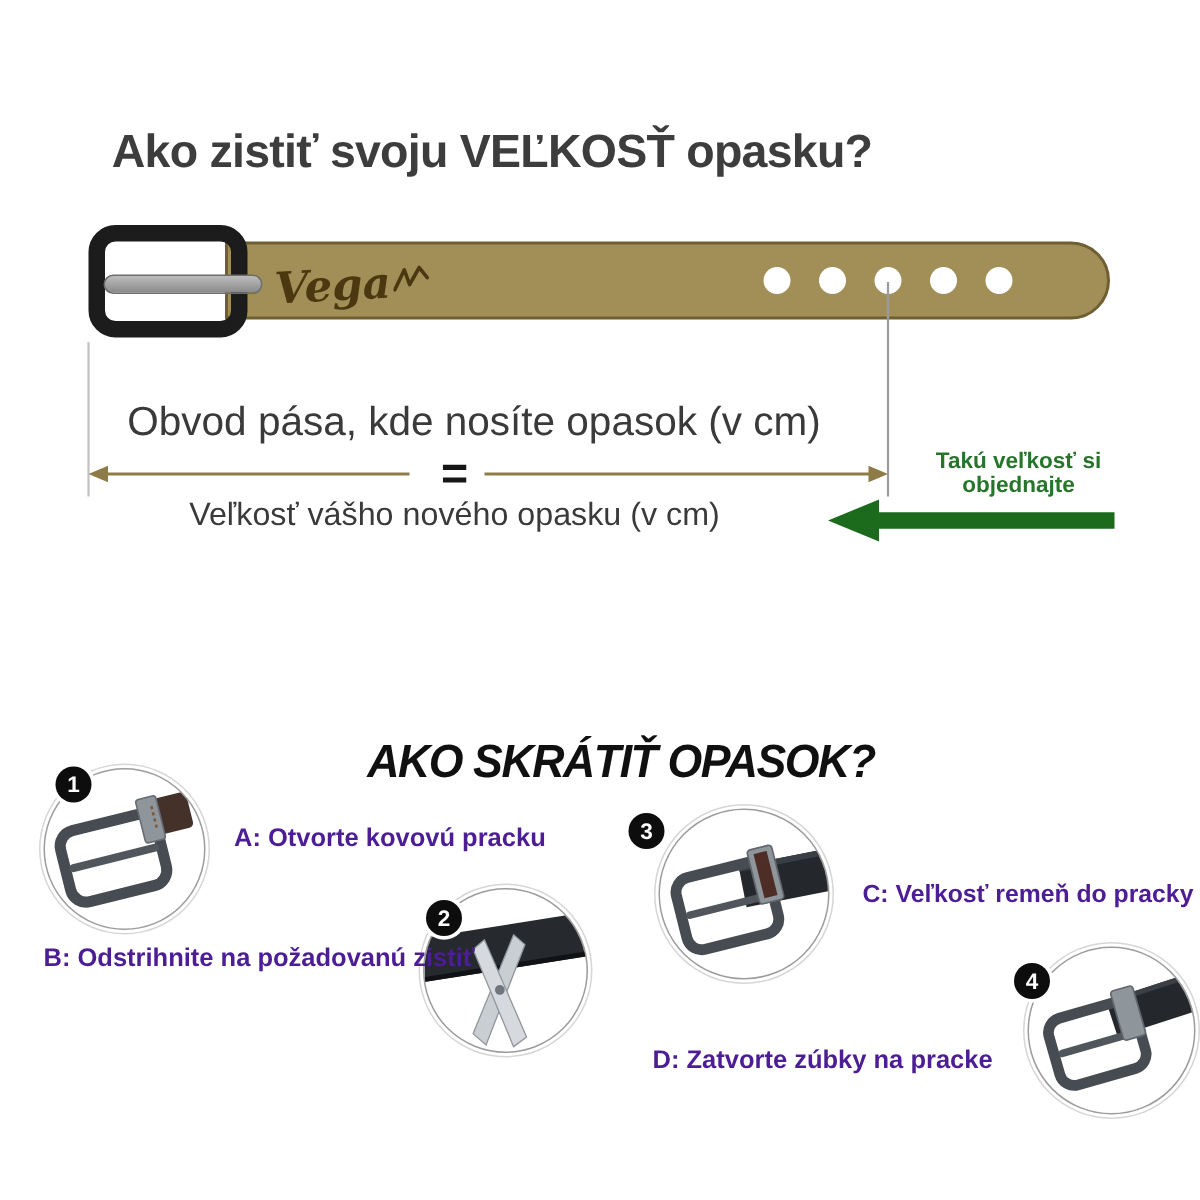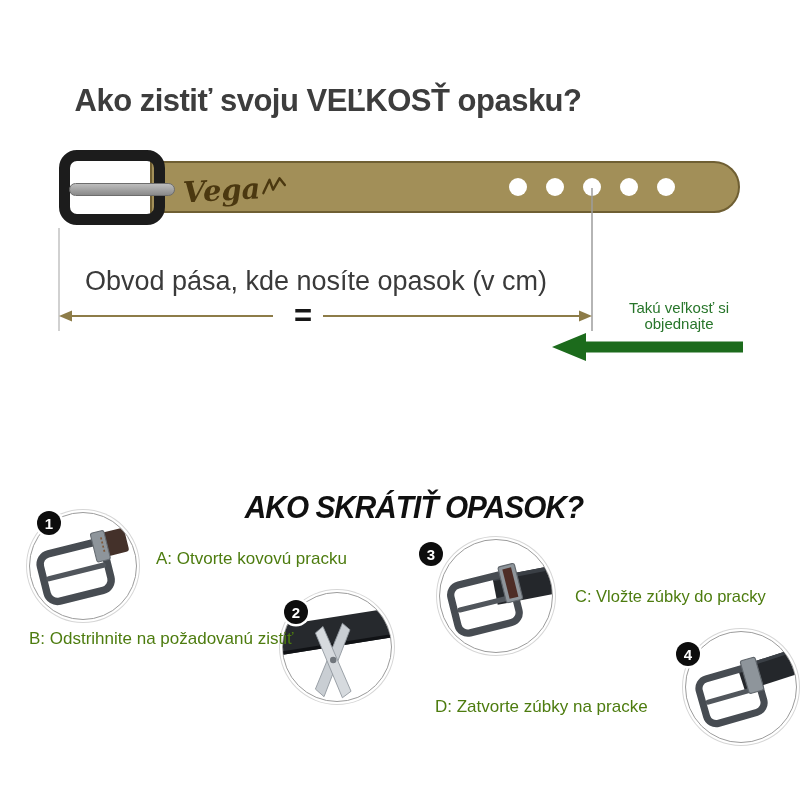--- a/index.html
+++ b/index.html
@@ -21,39 +21,39 @@
         transform:rotate(-3deg);display:flex;align-items:center;gap:2px;}
   .hole{width:18px;height:18px;border-radius:50%;background:#ffffff;z-index:2;}
   .svg-overlay{left:0;top:0;z-index:4;pointer-events:none;}
   .waist-label{left:66px;top:266px;width:500px;text-align:center;
                font-size:27px;color:#3a3a3a;z-index:5;}
   .equals{left:287px;top:298px;width:32px;text-align:center;
           font-size:31px;font-weight:800;color:#161616;z-index:5;}
   .size-label{left:53px;top:331px;width:500px;text-align:center;
               font-size:21.5px;color:#3a3a3a;z-index:5;}
   .order-note{left:616px;top:300px;width:126px;text-align:center;
-              font-size:15px;font-weight:normal;color:#27752a;line-height:16px;z-index:5;}
+              font-size:15px;font-weight:bold;color:#27752a;line-height:16px;z-index:5;}
 
   
   .title2{left:114px;top:464px;width:600px;text-align:center;font-size:31px;
           font-weight:bold;font-style:italic;color:#101010;letter-spacing:-1px;
           transform:scaleX(.96);}
   .step-circle{border-radius:50%;background:#fff;border:1px solid #9c9c9c;
                box-shadow:0 0 0 2px #fff,0 0 0 3px #d6d6d6;overflow:hidden;z-index:1;}
   .step-circle svg{display:block;width:100%;height:100%;}
   .c1{left:29px;top:512px;width:106px;height:106px;}
   .c2{left:282px;top:592px;width:108px;height:108px;}
   .c3{left:439px;top:539px;width:112px;height:112px;}
   .c4{left:685px;top:631px;width:110px;height:110px;}
   .badge{width:24px;height:24px;border-radius:50%;background:#0d0d0d;color:#fff;
          font-size:15px;font-weight:bold;display:flex;align-items:center;justify-content:center;
          box-shadow:0 0 0 2.5px #fff;z-index:3;}
   .b1{left:37px;top:511px;} .b2{left:284px;top:600px;}
   .b3{left:419px;top:542px;} .b4{left:676px;top:642px;}
-  .instr{font-size:17px;font-weight:normal;color:#4d7c0f;white-space:nowrap;z-index:2;}
+  .instr{font-size:17px;font-weight:bold;color:#4c1d95;white-space:nowrap;z-index:2;}
   .ia{left:156px;top:549px;} .ib{left:29px;top:629px;}
   .ic{left:575px;top:587px;font-size:16.5px;} .id{left:435px;top:685px;margin-top:12px;}
 </style>
 </head>
 <body>
 
 <div class="canvas">
 
   <h1 class="abs title1">Ako zistiť svoju VEĽKOSŤ opasku?</h1>
 
@@ -81,20 +81,21 @@
       <line x1="70" y1="316" x2="273" y2="316" stroke="#8d7c48" stroke-width="2"></line>
       <line x1="323" y1="316" x2="581" y2="316" stroke="#8d7c48" stroke-width="2"></line>
       <polygon points="59,316 72,310.5 72,321.5" fill="#8d7c48"></polygon>
       <polygon points="592,316 579,310.5 579,321.5" fill="#8d7c48"></polygon>
     </g>
     <polygon points="552,347 586,333 586,341.5 743,341.5 743,352.5 586,352.5 586,361" fill="#1c6b1c"></polygon>
   </svg>
 
   <div class="abs waist-label">Obvod pása, kde nosíte opasok (v cm)</div>
   <div class="abs equals">=</div>
+  <div class="abs size-label">Veľkosť vášho nového opasku (v cm)</div>
   <div class="abs order-note">Takú veľkosť si objednajte</div>
 
   <h2 class="abs title2">AKO SKRÁTIŤ OPASOK?</h2>
 
   <div class="abs step-circle c1">
     <svg viewBox="0 0 100 100">
       <g transform="rotate(-14 46 55)">
         <rect x="12" y="32" width="62" height="46" rx="10" fill="none" stroke="#474c52" stroke-width="7"></rect>
         <line x1="17" y1="55" x2="70" y2="55" stroke="#51565c" stroke-width="5" stroke-linecap="round"></line>
         <rect x="70" y="25" width="27" height="23" rx="3" fill="#44312a"></rect>
@@ -145,16 +146,16 @@
     </svg>
   </div>
 
   <div class="abs badge b1">1</div>
   <div class="abs badge b2">2</div>
   <div class="abs badge b3">3</div>
   <div class="abs badge b4">4</div>
 
   <div class="abs instr ia">A: Otvorte kovovú pracku</div>
   <div class="abs instr ib">B: Odstrihnite na požadovanú zistiť</div>
-  <div class="abs instr ic">C: Vložte zúbky do pracky</div>
+  <div class="abs instr ic">C: Veľkosť remeň do pracky</div>
   <div class="abs instr id">D: Zatvorte zúbky na pracke</div>
 
 </div>
 
 </body></html>

